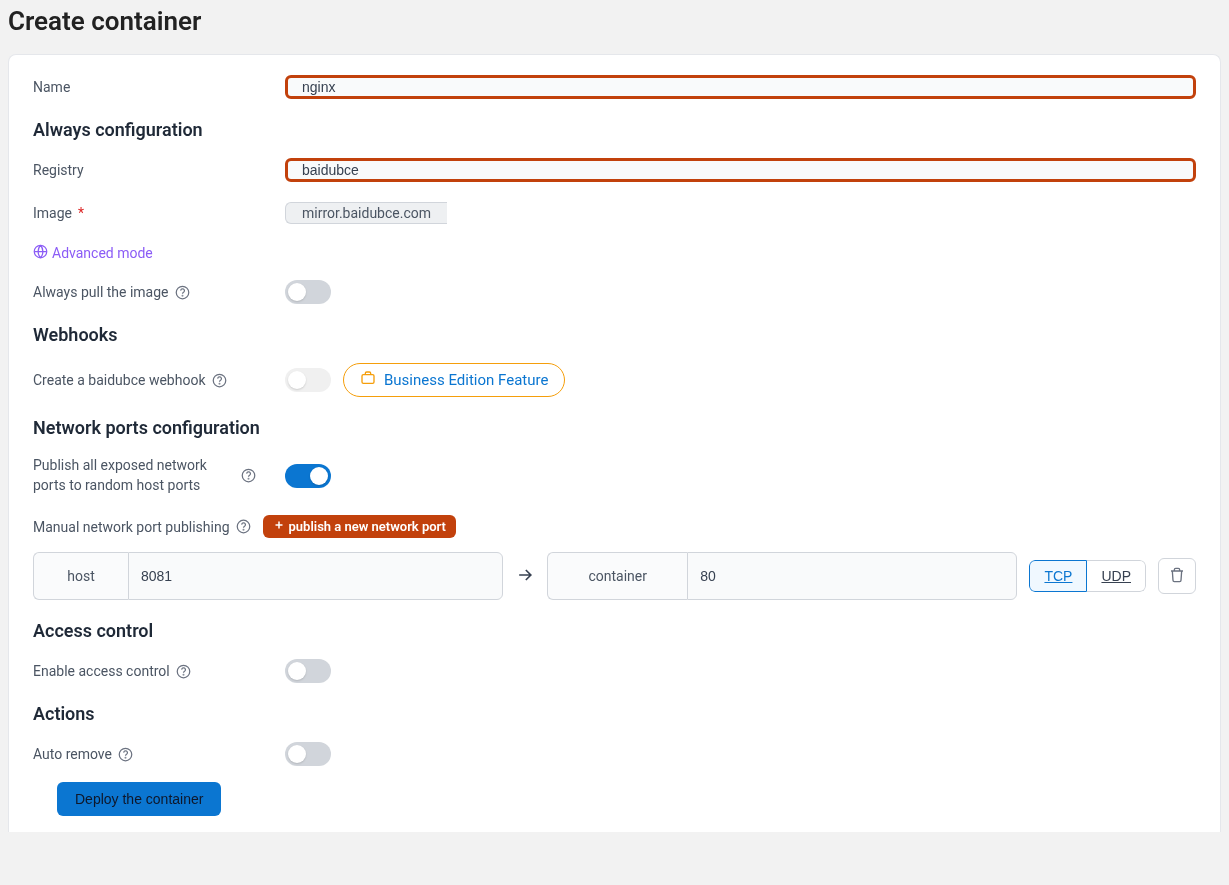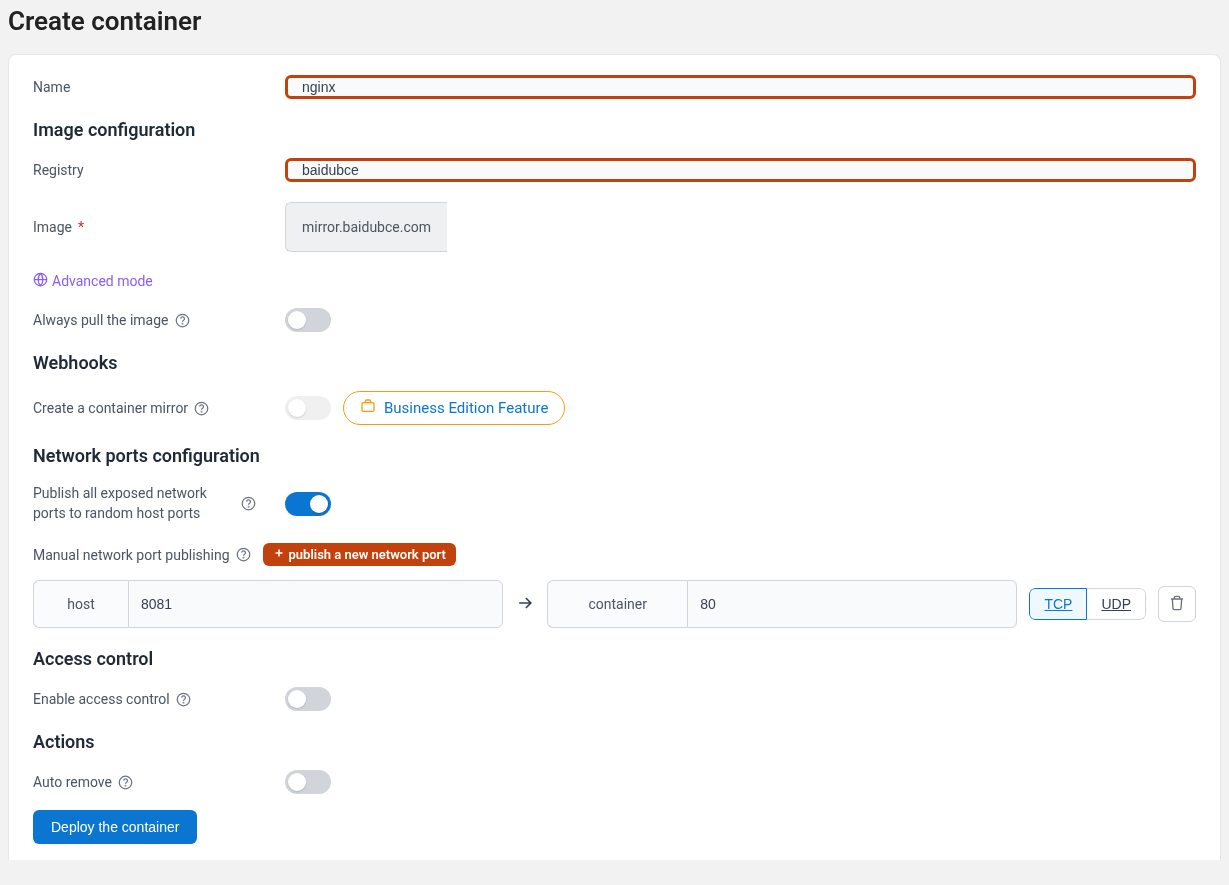--- a/index.html
+++ b/index.html
@@ -107,21 +107,21 @@
     cursor: pointer;
   }
   .be-pill svg { color: #f59e0b; }
   .addon-group {
     display: flex;
     flex: 1;
   }
   .addon {
     display: flex;
     align-items: center;
-    padding: 16px 16px;
+    padding: 2px 16px;
     border: 1px solid #d1d5db;
     background: #eef0f2;
     color: #4b5563;
     border-radius: 6px 0 0 6px;
     border-right: none;
     font-size: 14px;
   }
   .addon-group .form-control { border-radius: 0 6px 6px 0; }
   .pill-btn {
     display: inline-flex;
@@ -199,47 +199,47 @@
     border-radius: 6px;
     background: #fff;
     cursor: pointer;
     color: #6b7280;
   }
   .primary-btn {
     display: inline-flex;
     align-items: center;
     padding: 9px 18px;
     background: #0b76d1;
-    color: #ffffff;
+    color: #0f172a;
     font-size: 14px;
     border: none;
     border-radius: 6px;
     cursor: pointer;
     margin-top: 6px;
-    margin-left: 0;
+    margin-left: 24px;
   }
   .ports-label-row { display:flex; align-items:center; gap:12px; margin-bottom: 14px; }
 </style>
 </head>
 <body>
 
 <div class="page-header">
   <h1>Create container</h1>
 </div>
 
 <div class="panel">
 
   
   <div class="form-row">
     <label class="form-label">Name</label>
     <input class="form-control" type="text" value="nginx" style="">
   </div>
 
   
-  <div class="section-title first">Image configuration</div>
+  <div class="section-title first">Always configuration</div>
 
   <div class="form-row">
     <label class="form-label">Registry</label>
     <input class="form-control" type="text" value="baidubce" style="">
   </div>
 
   <div class="form-row">
     <label class="form-label">
       <span>Image</span>
         <span class="req">*</span>
@@ -273,21 +273,21 @@
     <div class="toggle">
         <div class="knob"></div>
       </div>
   </div>
 
   
   <div class="section-title">Webhooks</div>
 
   <div class="form-row">
     <label class="form-label">
-      <span>Create a container mirror</span>
+      <span>Create a baidubce webhook</span>
       <span class="help-icon">
         <svg width="15" height="15" viewBox="0 0 24 24" fill="none" stroke="currentColor" stroke-width="2">
             <circle cx="12" cy="12" r="10"></circle>
             <path d="M9.1 9a3 3 0 1 1 4.6 2.6c-.9.6-1.7 1.1-1.7 2.4"></path>
             <circle cx="12" cy="17" r="0.5" fill="currentColor"></circle>
           </svg>
       </span>
     </label>
     <div class="inline-controls">
       <div class="toggle disabled">

